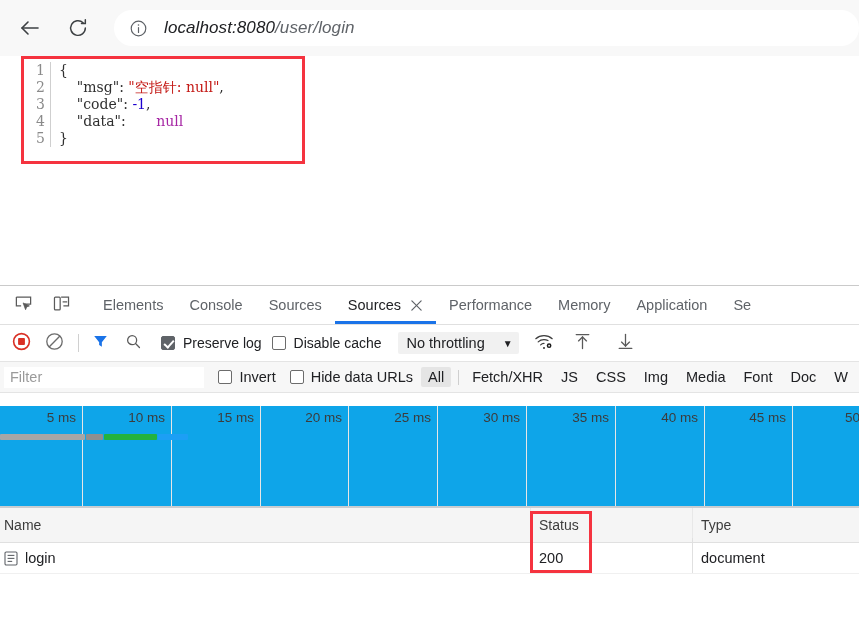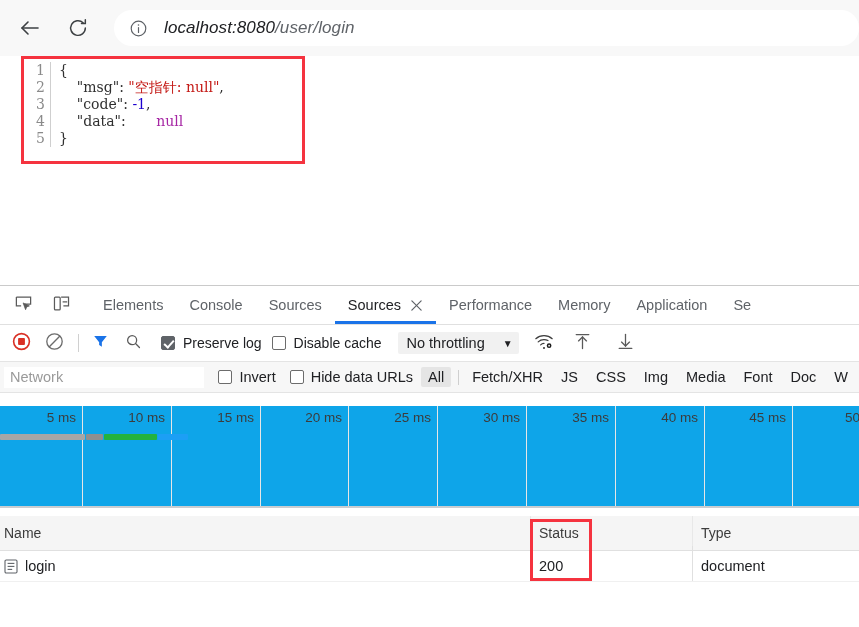--- a/index.html
+++ b/index.html
@@ -251,21 +251,20 @@
     padding-right:6px;
     white-space:nowrap;
   }
   .band{position:absolute;height:6px;border-radius:1px;}
 
   
   #req-table{
     position:relative;
     background:#ffffff;
     height:auto;
-    margin-top:8px;
   }
   #req-header{
     height:34px;
     background:#f5f5f5;
     border-bottom:1px solid #e0e0e0;
     display:flex;align-items:center;
     position:relative;
   }
   .col-name{width:530px;box-sizing:border-box;padding-left:4px;}
   .col-status{width:162px;box-sizing:border-box;padding-left:8px;border-left:1px solid #e0e0e0;}
@@ -465,21 +464,21 @@
         <svg width="19" height="19" viewBox="0 0 20 20" fill="none" stroke="#5a5a5a" stroke-width="1.35" stroke-linecap="round">
           <line x1="10" y1="2.6" x2="10" y2="14.8"></line>
           <polyline points="5.8,10.6 10,14.8 14.2,10.6"></polyline>
           <line x1="3.4" y1="17.3" x2="16.6" y2="17.3"></line>
         </svg>
       </span>
     </div>
   </div>
 
   <div id="filter-bar">
-    <div id="filter-input">Network</div>
+    <div id="filter-input">Filter</div>
     <div class="fb-cb">
       <span class="cbox"></span>
       <span>Invert</span>
     </div>
     <div class="fb-cb">
       <span class="cbox"></span>
       <span>Hide data URLs</span>
     </div>
     <div id="type-filters">
       <span class="type-chip sel">All</span>

